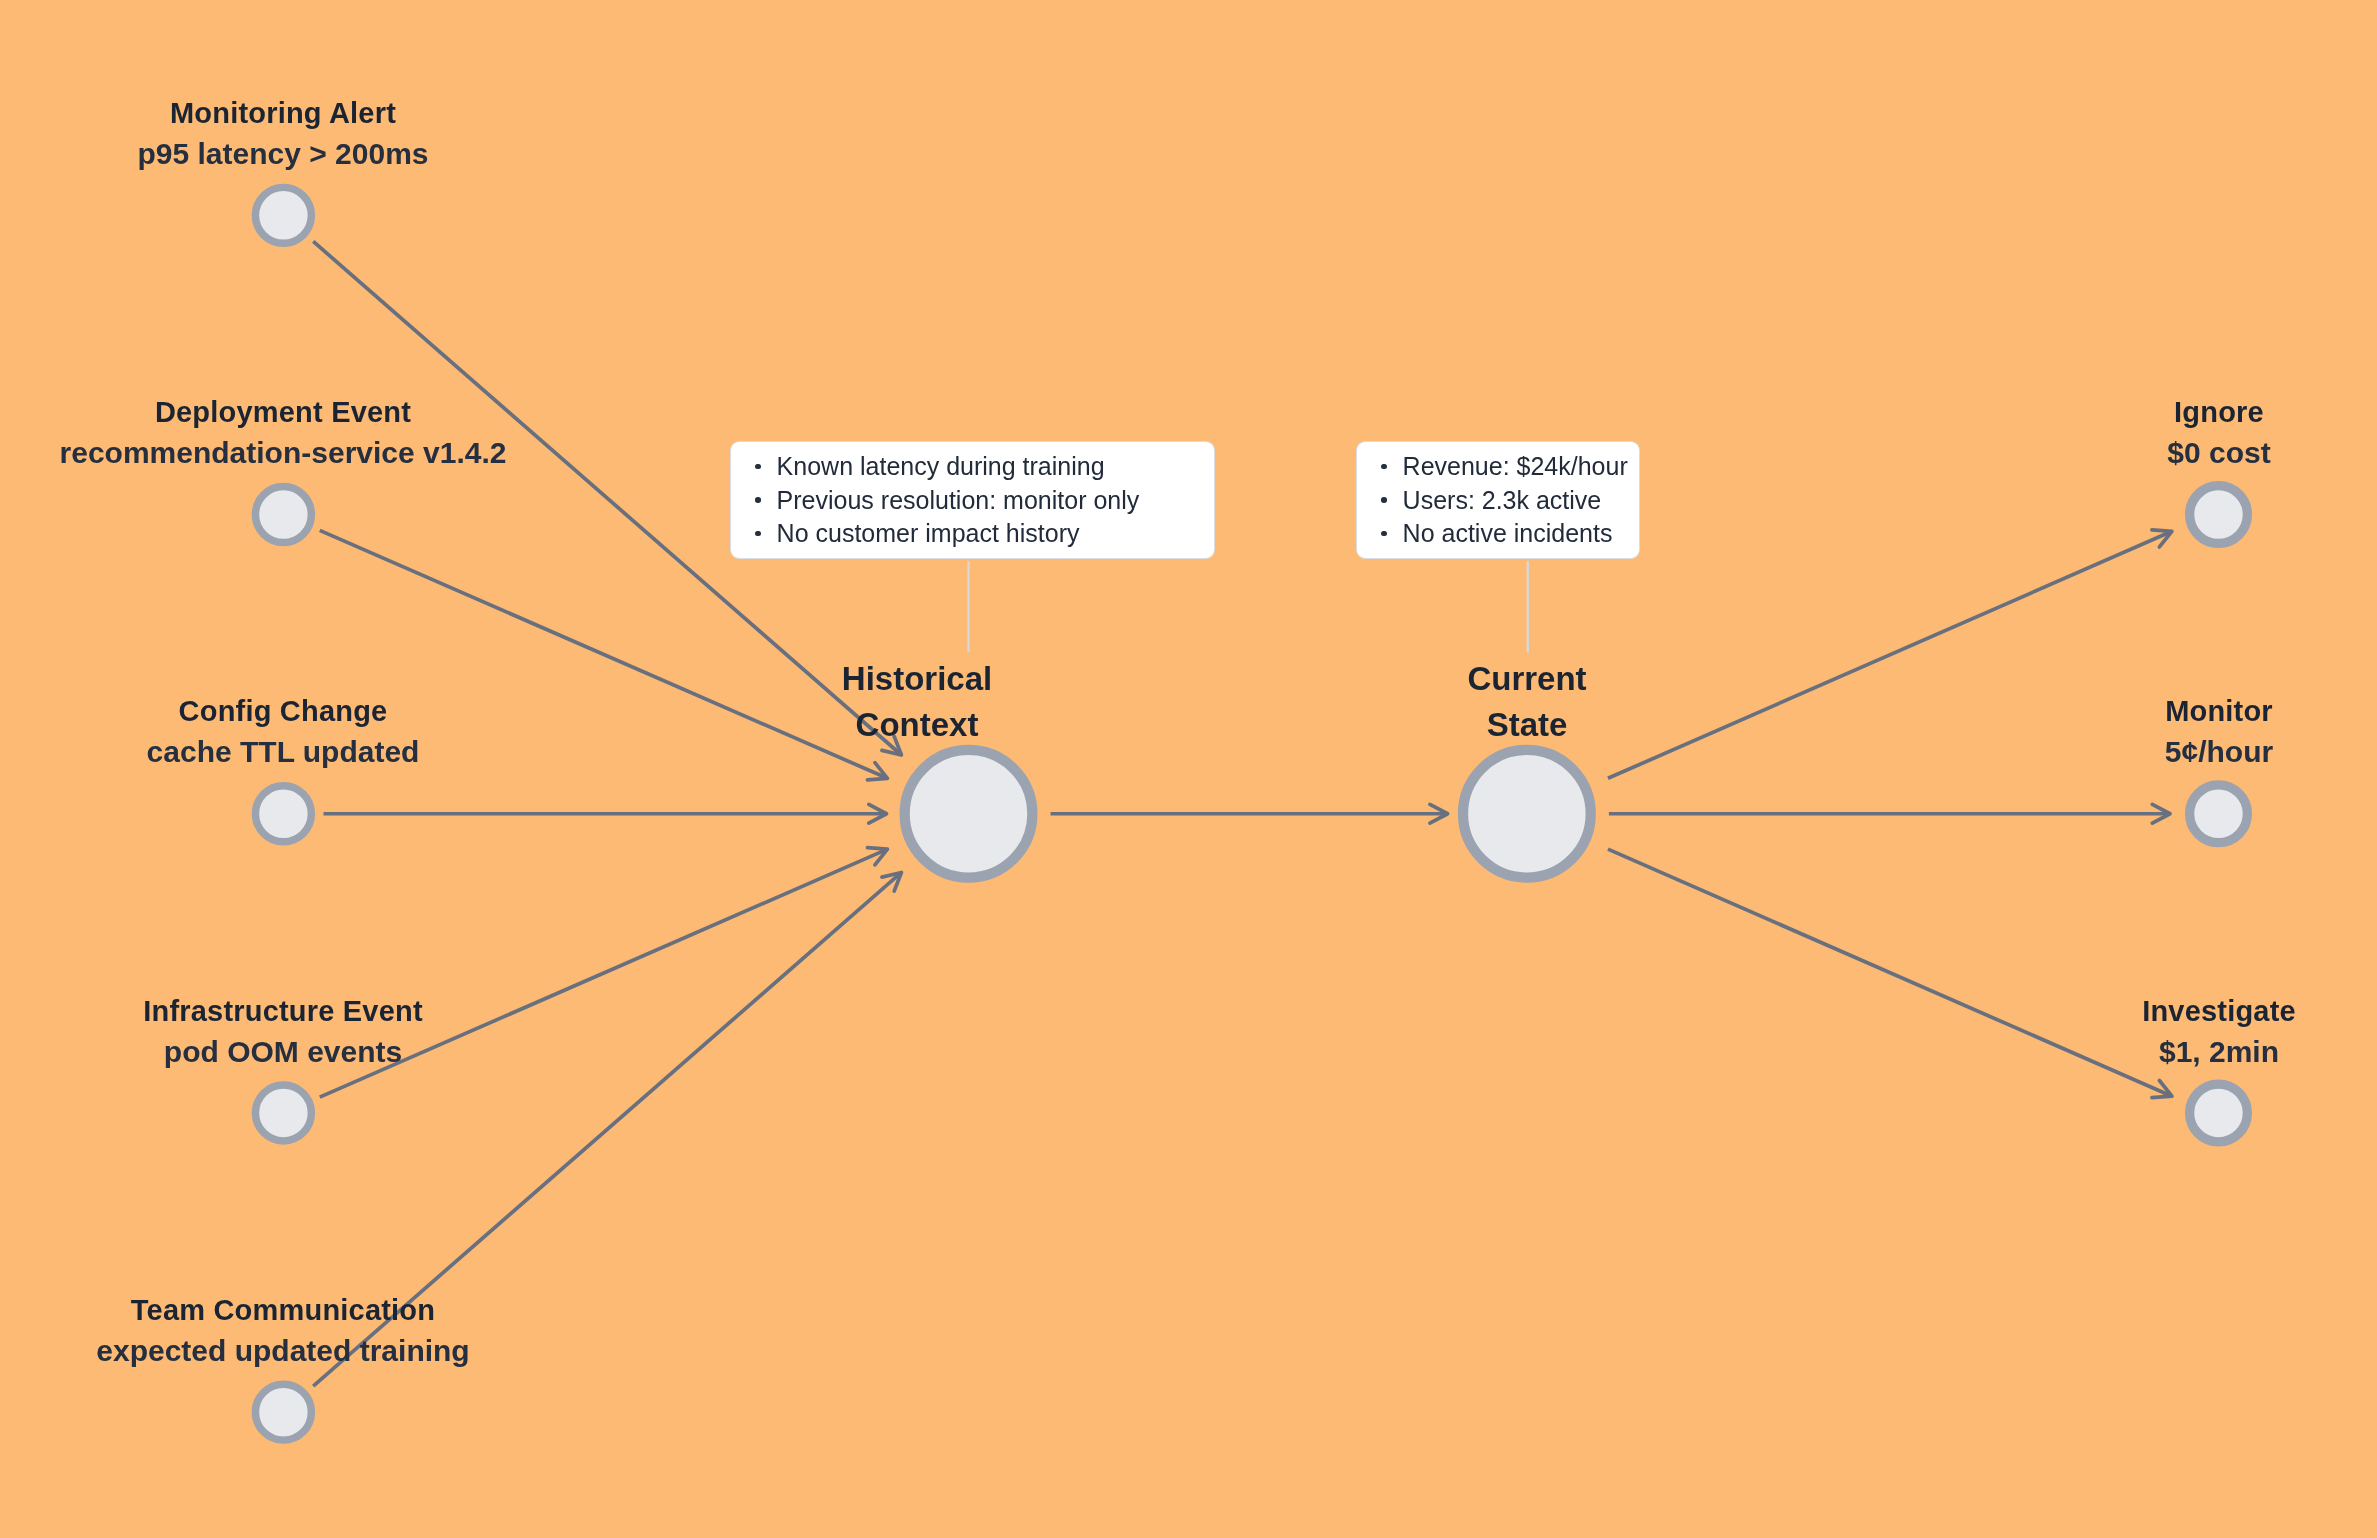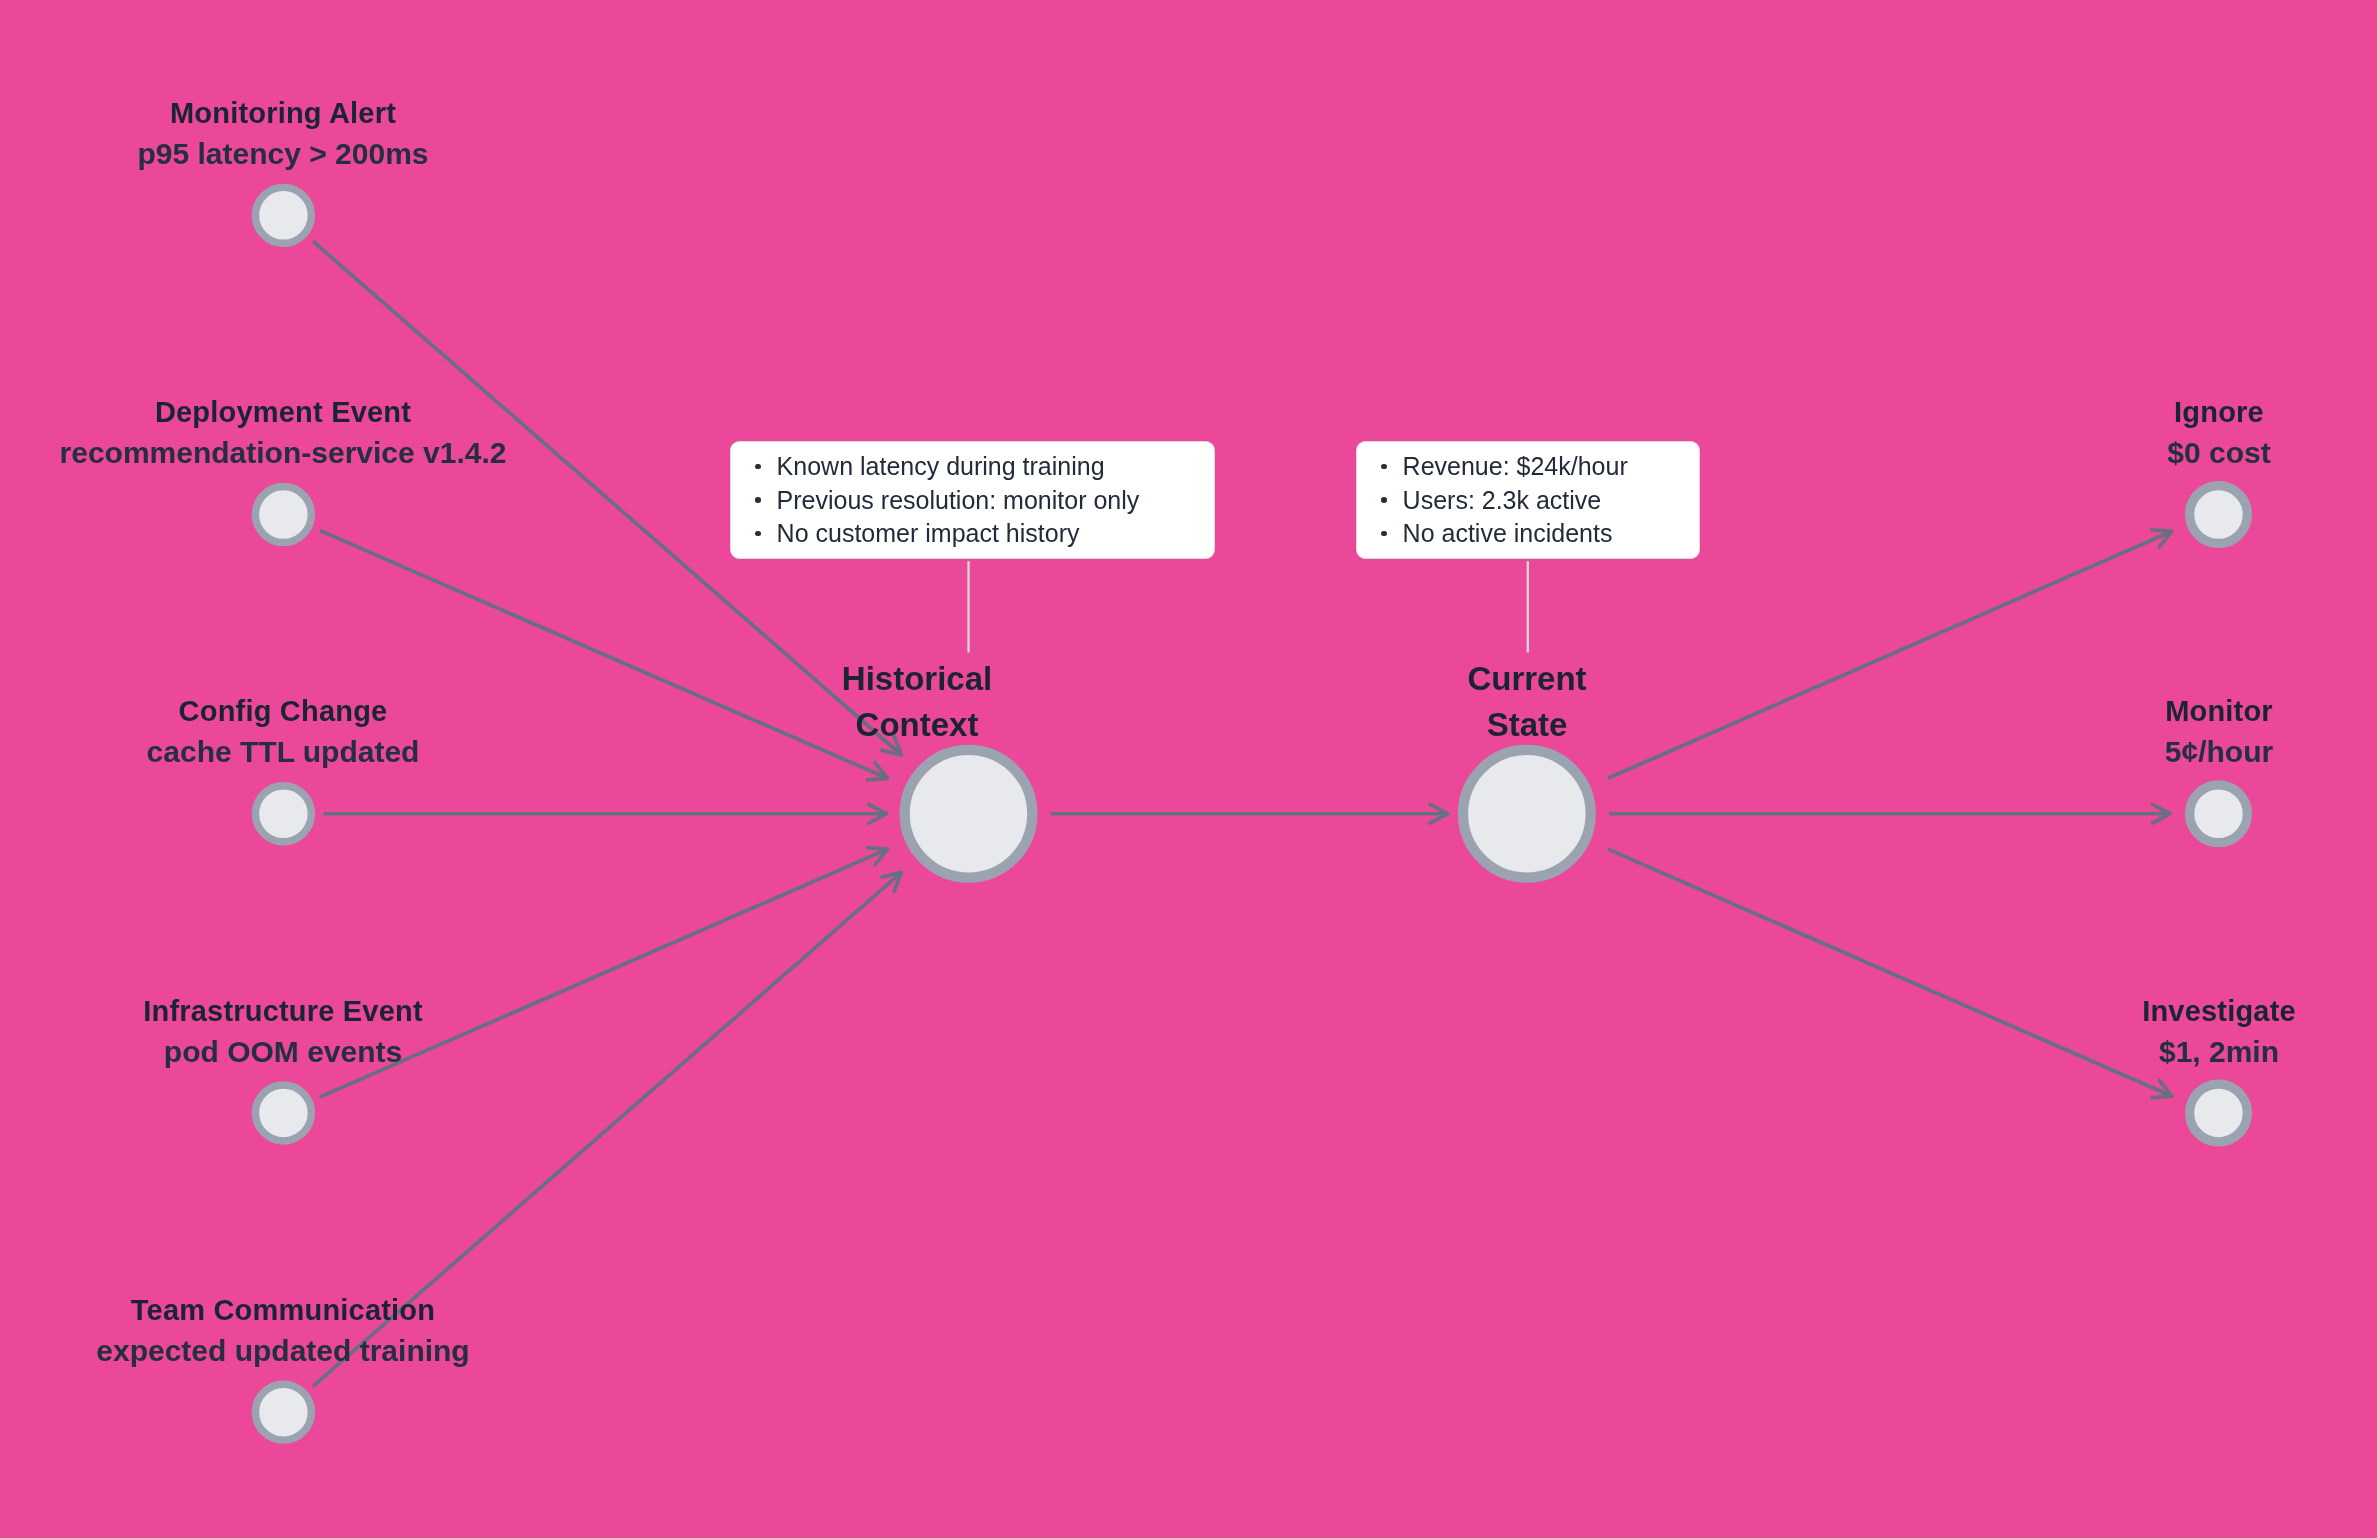--- a/index.html
+++ b/index.html
@@ -8,21 +8,21 @@
     width: 2377px;
     height: 1538px;
     background: #ffffff;
     font-family: "Liberation Sans", sans-serif;
     overflow: hidden;
   }
   .canvas {
     position: relative;
     width: 2377px;
     height: 1538px;
-    background: #ec4899;
+    background: #fdba74;
   }
   .canvas > svg {
     position: absolute;
     inset: 0;
   }
   .lbl {
     position: absolute;
     transform: translate(-50%, -50%);
     white-space: nowrap;
     text-align: center;
@@ -147,21 +147,21 @@
     <div class="note-row">
       <span class="note-dot"></span>
       <span class="note-text">Previous resolution: monitor only</span>
     </div>
     <div class="note-row">
       <span class="note-dot"></span>
       <span class="note-text">No customer impact history</span>
     </div>
   </div>
 
-  <div class="note-box" style="left:1356px; top:441px; width:344px; height:118px;">
+  <div class="note-box" style="left:1356px; top:441px; width:284px; height:118px;">
     <div class="note-row">
       <span class="note-dot"></span>
       <span class="note-text">Revenue: $24k/hour</span>
     </div>
     <div class="note-row">
       <span class="note-dot"></span>
       <span class="note-text">Users: 2.3k active</span>
     </div>
     <div class="note-row">
       <span class="note-dot"></span>

